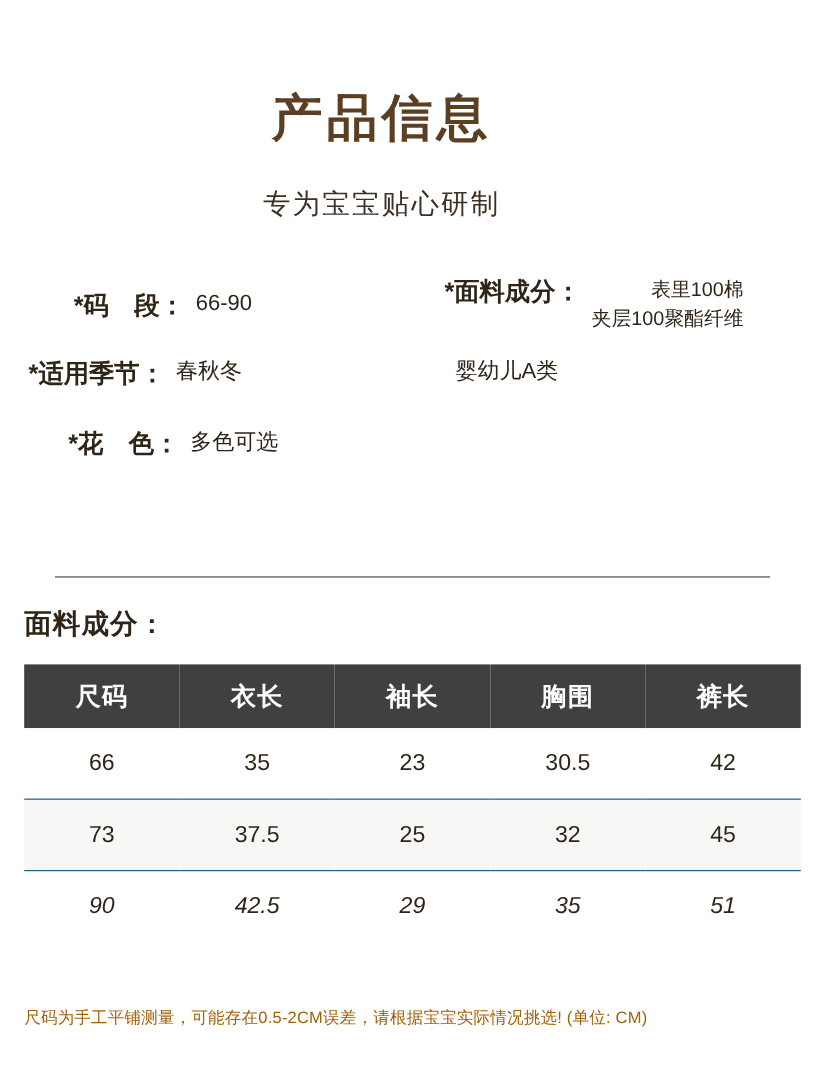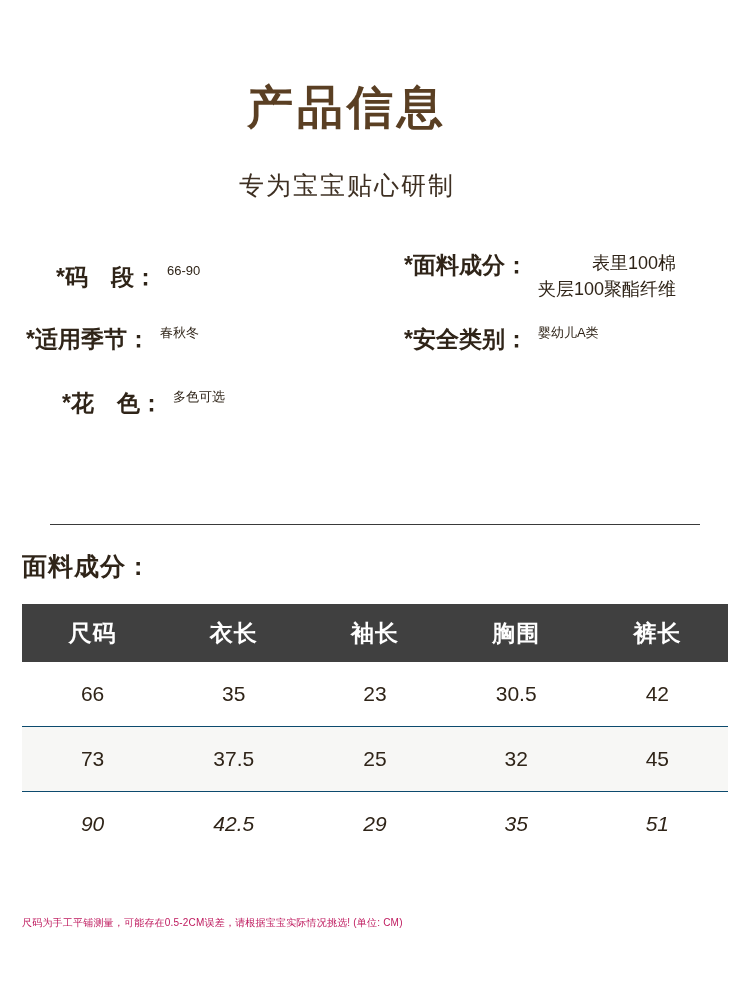--- a/index.html
+++ b/index.html
@@ -52,32 +52,32 @@
     align-items: flex-start;
     position: absolute;
   }
   .spec-label {
     font-size: 23px;
     font-weight: bold;
     color: #2f2418;
     white-space: nowrap;
   }
   .spec-value {
-    font-size: 13px;
+    font-size: 20px;
     color: #2f2418;
     margin-left: 10px;
     white-space: pre-line;
     line-height: 1.45;
   }
   .spec-value.small {
     font-size: 18px;
     text-align: right;
   }
 
-  #spec-code      { left: 56px;  top: 0px; justify-content: space-between; }
+  #spec-code      { left: 67px;  top: 0px; justify-content: space-between; }
   #spec-season    { left: 26px;  top: 62px; }
   #spec-color     { left: 62px;  top: 126px; }
   #spec-fabric    { left: 404px; top: -12px; }
   #spec-safety    { left: 404px; top: 62px; }
 
   
   .divider {
     position: absolute;
     left: 50px;
     top: 524px;
@@ -131,22 +131,22 @@
   }
   table.size-table tbody tr:last-child td {
     border-bottom: none;
     font-style: italic;
   }
 
   .table-note {
     position: absolute;
     left: 22px;
     top: 916px;
-    font-size: 10px;
-    color: #be185d;
+    font-size: 15px;
+    color: #a16207;
     letter-spacing: 0.2px;
   }
 </style>
 </head>
 <body>
 
 <div class="page">
 
   <div class="title">产品信息</div>
   <div class="subtitle">专为宝宝贴心研制</div>
@@ -168,21 +168,20 @@
       <span class="spec-value">多色可选</span>
     </div>
 
     <div class="spec-row" id="spec-fabric">
       <span class="spec-label">*面料成分：</span>
       <span class="spec-value small">表里100棉
 夹层100聚酯纤维</span>
     </div>
 
     <div class="spec-row" id="spec-safety">
-      <span class="spec-label">*安全类别：</span>
       <span class="spec-value">婴幼儿A类</span>
     </div>
 
   </div>
 
   <div class="divider"></div>
 
   <div class="size-heading">面料成分 :</div>
 
   <div class="table-wrap">

